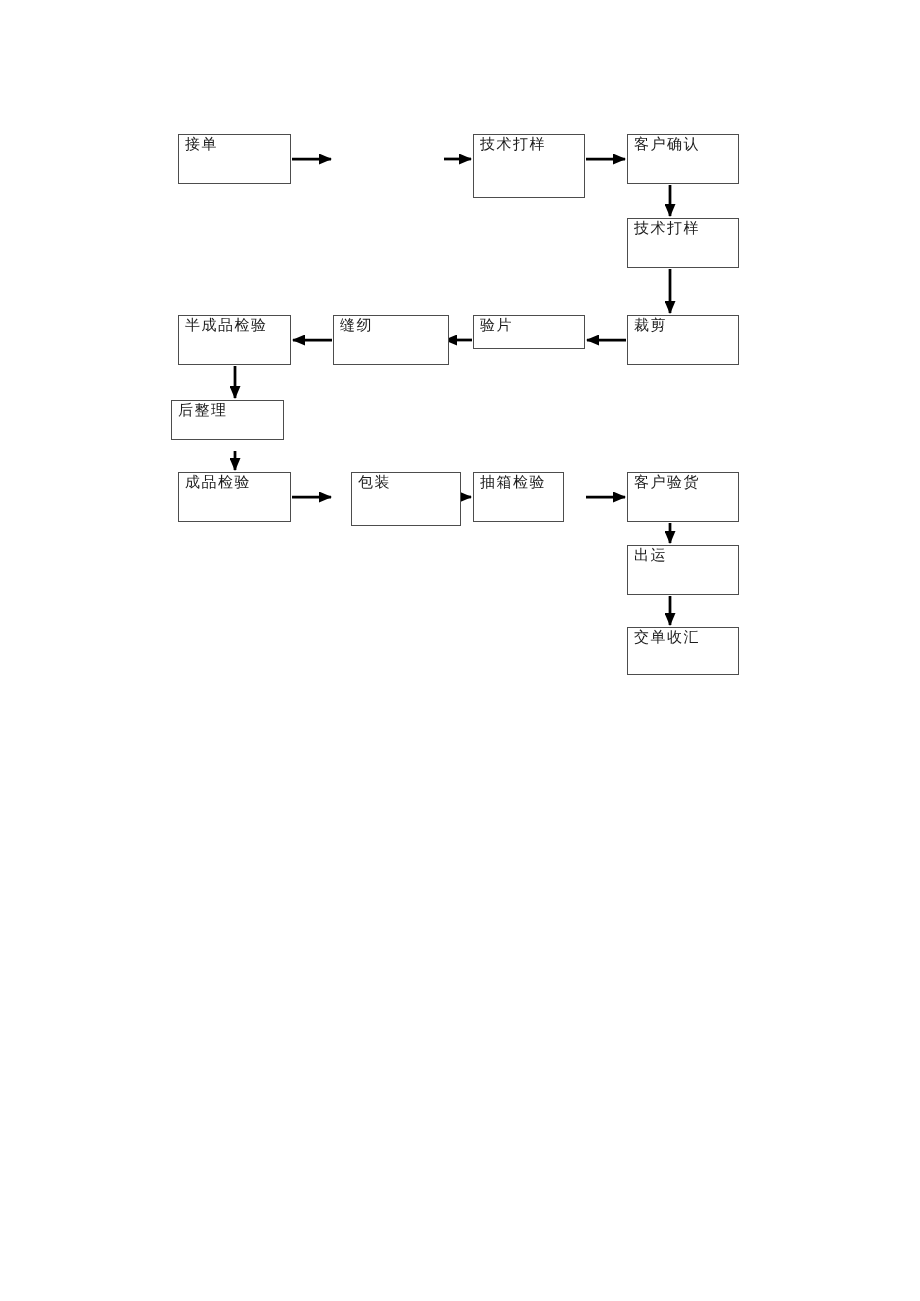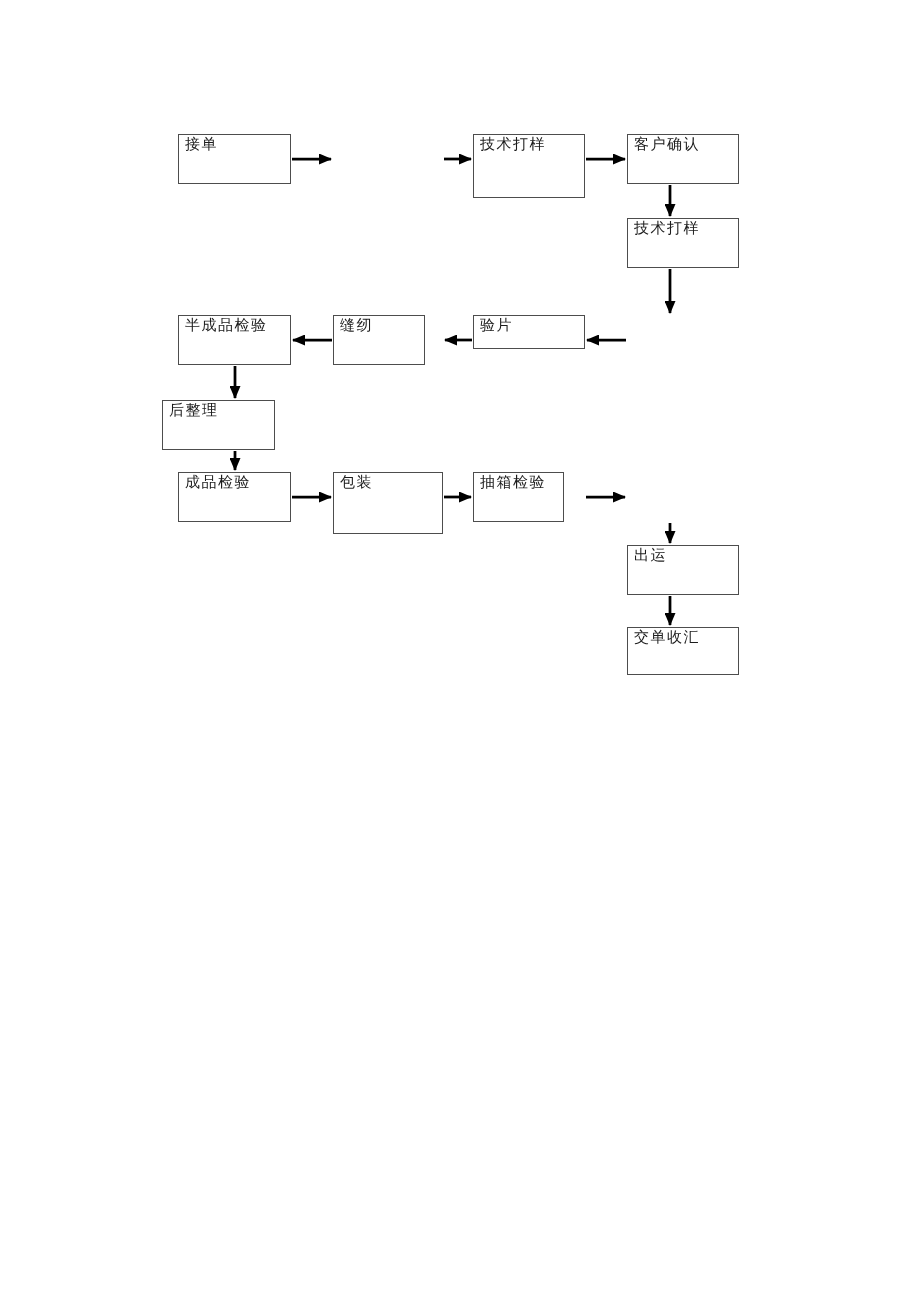--- a/index.html
+++ b/index.html
@@ -75,49 +75,55 @@
   </div>
 
   <div class="node" style="left:627px;top:134px;width:112px;height:50px">
     <span>客户确认</span>
   </div>
 
   <div class="node" style="left:627px;top:218px;width:112px;height:50px">
     <span>技术打样</span>
   </div>
 
+  <div class="node" style="left:627px;top:315px;width:112px;height:50px">
+    <span>裁剪</span>
+  </div>
 
   <div class="node" style="left:473px;top:315px;width:112px;height:34px">
     <span>验片</span>
   </div>
 
-  <div class="node" style="left:333px;top:315px;width:92px;height:50px">
+  <div class="node" style="left:333px;top:315px;width:116px;height:50px">
     <span>缝纫</span>
   </div>
 
   <div class="node" style="left:178px;top:315px;width:113px;height:50px">
     <span>半成品检验</span>
   </div>
 
-  <div class="node" style="left:162px;top:400px;width:113px;height:50px">
+  <div class="node" style="left:171px;top:400px;width:113px;height:40px">
     <span>后整理</span>
   </div>
 
   <div class="node" style="left:178px;top:472px;width:113px;height:50px">
     <span>成品检验</span>
   </div>
 
-  <div class="node" style="left:333px;top:472px;width:110px;height:62px">
+  <div class="node" style="left:351px;top:472px;width:110px;height:54px">
     <span>包装</span>
   </div>
 
   <div class="node" style="left:473px;top:472px;width:91px;height:50px">
     <span>抽箱检验</span>
   </div>
 
+  <div class="node" style="left:627px;top:472px;width:112px;height:50px">
+    <span>客户验货</span>
+  </div>
 
   <div class="node" style="left:627px;top:545px;width:112px;height:50px">
     <span>出运</span>
   </div>
 
   <div class="node" style="left:627px;top:627px;width:112px;height:48px">
     <span>交单收汇</span>
   </div>
 
 </div>

